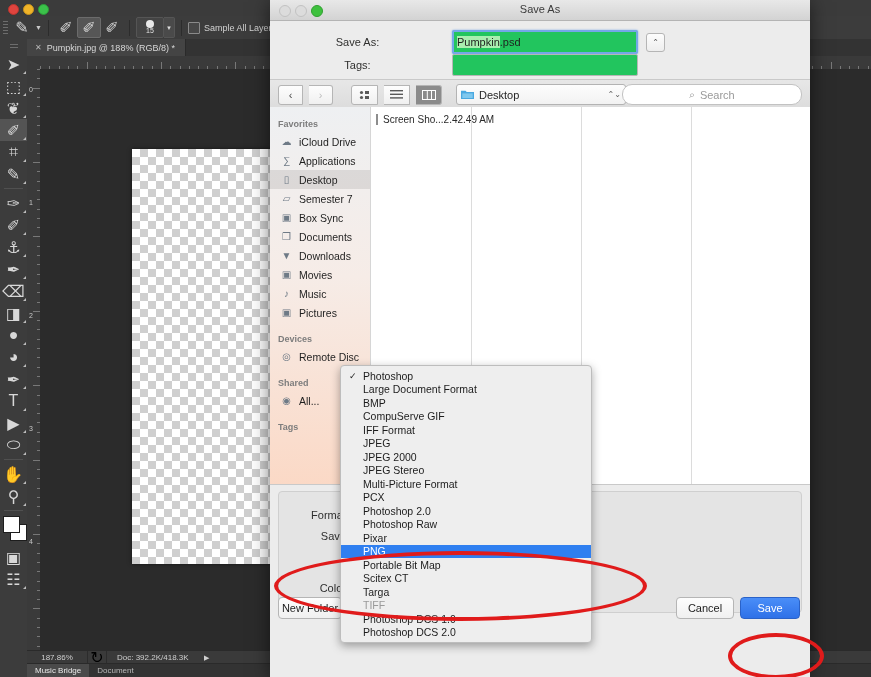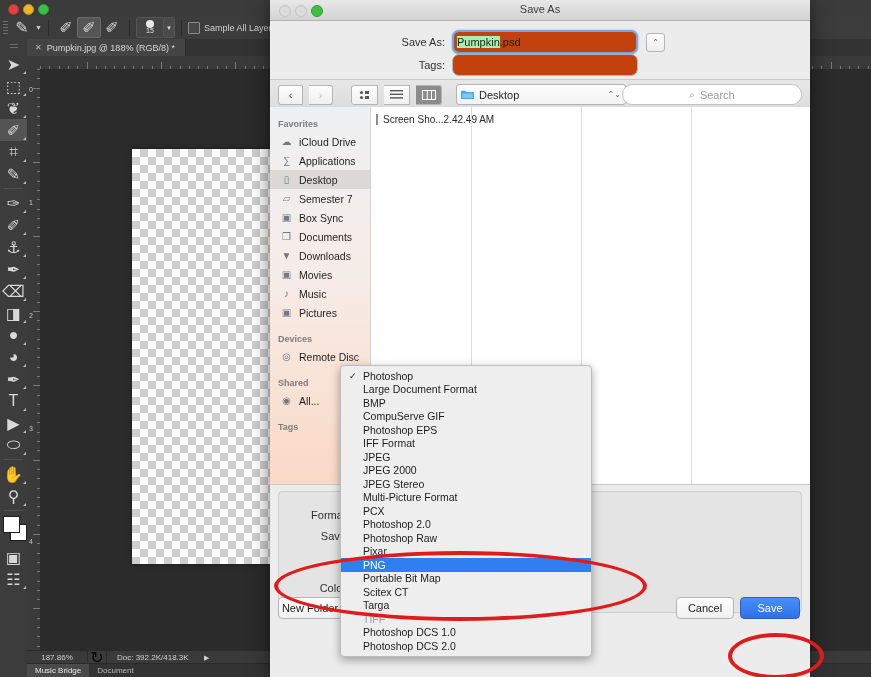--- a/index.html
+++ b/index.html
@@ -91,22 +91,22 @@
      box-shadow:0 2px 18px rgba(0,0,0,.55);}
   #sa-titlebar{height:20px;background:linear-gradient(#e8e8e8,#d3d3d3);border-bottom:1px solid #b4b4b4;position:relative;}
   #sa-title{position:absolute;left:0;right:0;top:3px;text-align:center;font-size:11px;color:#3b3b3b;}
   .sa-traffic{position:absolute;top:5px;width:10px;height:10px;border-radius:50%;}
   .sa-traffic.red{left:9px;background:#dcdcdc;border:1px solid #c2c2c2;}
   .sa-traffic.yellow{left:25px;background:#dcdcdc;border:1px solid #c2c2c2;}
   .sa-traffic.green{left:41px;background:#3ec13e;border:1px solid #30a030;}
 
   #sa-fields{height:58px;border-bottom:1px solid #c9c9c9;background:#ececec;position:relative;}
   .fld-row{position:absolute;left:0;right:0;display:flex;align-items:center;}
-  .fld-label{width:175px;text-align:right;font-size:11px;color:#30302f;padding-right:7px;}
-  .fld-input{width:186px;height:17px;background:#c2410c;border:1px solid #b7b7b7;border-radius:7px;
+  .fld-label{width:175px;text-align:center;font-size:11px;color:#30302f;padding-right:7px;}
+  .fld-input{width:186px;height:17px;background:#22c55e;border:1px solid #b7b7b7;border-radius:2px;
      font-size:11px;color:#1f1f1f;display:flex;align-items:center;padding:10px 3px;box-sizing:border-box;}
   .fld-input.focus{border:2px solid #74a7e8;box-shadow:0 0 2px rgba(90,150,230,.8);}
   .sel-green{background:#a9eeaf;}
   .expand-btn{width:17px;height:17px;margin-left:8px;background:linear-gradient(#fdfdfd,#eeeeee);
      border:1px solid #b5b5b5;border-radius:3px;display:flex;align-items:center;justify-content:center;
      font-size:8px;color:#555;}
 
   #sa-toolbar{height:29px;background:linear-gradient(#e7e7e7,#dcdcdc);border-bottom:1px solid #c2c2c2;
      display:flex;align-items:center;padding:0 8px;gap:6px;position:relative;}
   .navbtn{width:23px;height:18px;background:linear-gradient(#fdfdfd,#f0f0f0);border:1px solid #b5b5b5;
@@ -614,23 +614,20 @@
       <div class="mi">
         <span>Large Document Format</span>
       </div>
       <div class="mi">
         <span>BMP</span>
       </div>
       <div class="mi">
         <span>CompuServe GIF</span>
       </div>
       <div class="mi">
-        <span>Photoshop EPS</span>
-      </div>
-      <div class="mi">
         <span>IFF Format</span>
       </div>
       <div class="mi">
         <span>JPEG</span>
       </div>
       <div class="mi">
         <span>JPEG 2000</span>
       </div>
       <div class="mi">
         <span>JPEG Stereo</span>

